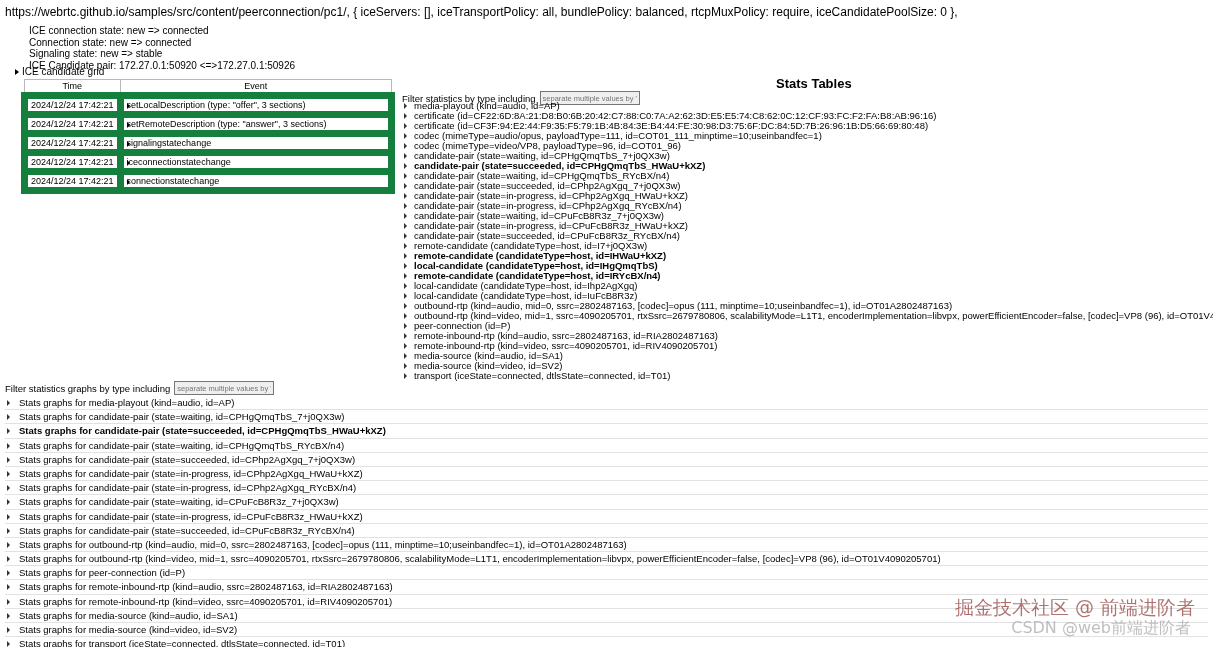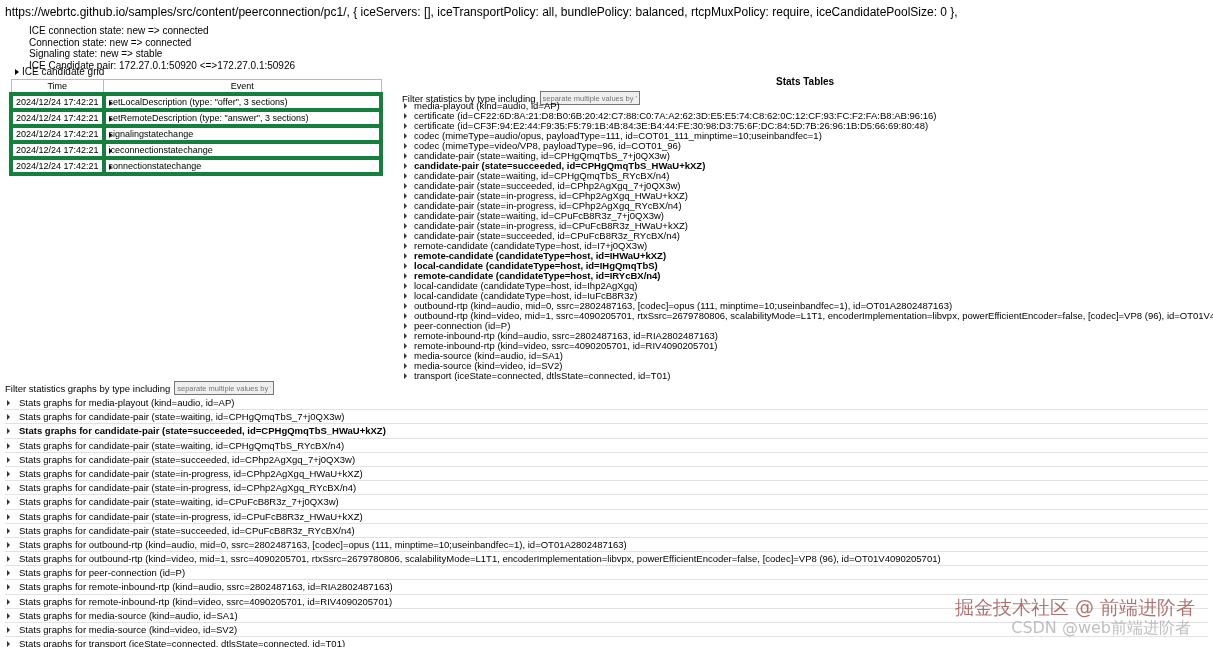--- a/index.html
+++ b/index.html
@@ -57,47 +57,47 @@
     border-left: 3.5px solid #000;
     border-top: 3px solid transparent;
     border-bottom: 3px solid transparent;
     vertical-align: middle;
     margin-right: 4px;
   }
   table.ice-table {
     border-collapse: collapse;
     width: 374px;
     margin-top: 2px;
-    margin-left: 4px;
+    margin-left: 16px;
     font-size: 9.5px;
   }
   table.ice-table th {
     border: 1px solid #b9b9b9;
     background: #ffffff;
     font-weight: normal;
     font-size: 9px;
     padding: 1px 2px;
     height: 13px;
   }
   table.ice-table th.col-time { width: 78px; }
   table.ice-table td {
-    border: 4px solid #15803d;
+    border: 7px solid #15803d;
     padding: 1px 3px;
     height: 13px;
     font-size: 9px;
     white-space: nowrap;
   }
   td.evt { padding-left: 12px; position: relative; }
   td.evt .tri-sm { position: absolute; left: 3px; top: 4px; margin: 0; }
 
   
   .stats-tables-title {
     position: absolute;
     left: 776px; top: 76px;
-    font-size: 10px;
+    font-size: 13px;
     font-weight: bold;
   }
   .filter-row {
     position: absolute;
     left: 402px; top: 91px;
     font-size: 9.5px;
     display: flex;
     align-items: center;
     gap: 4px;
   }

